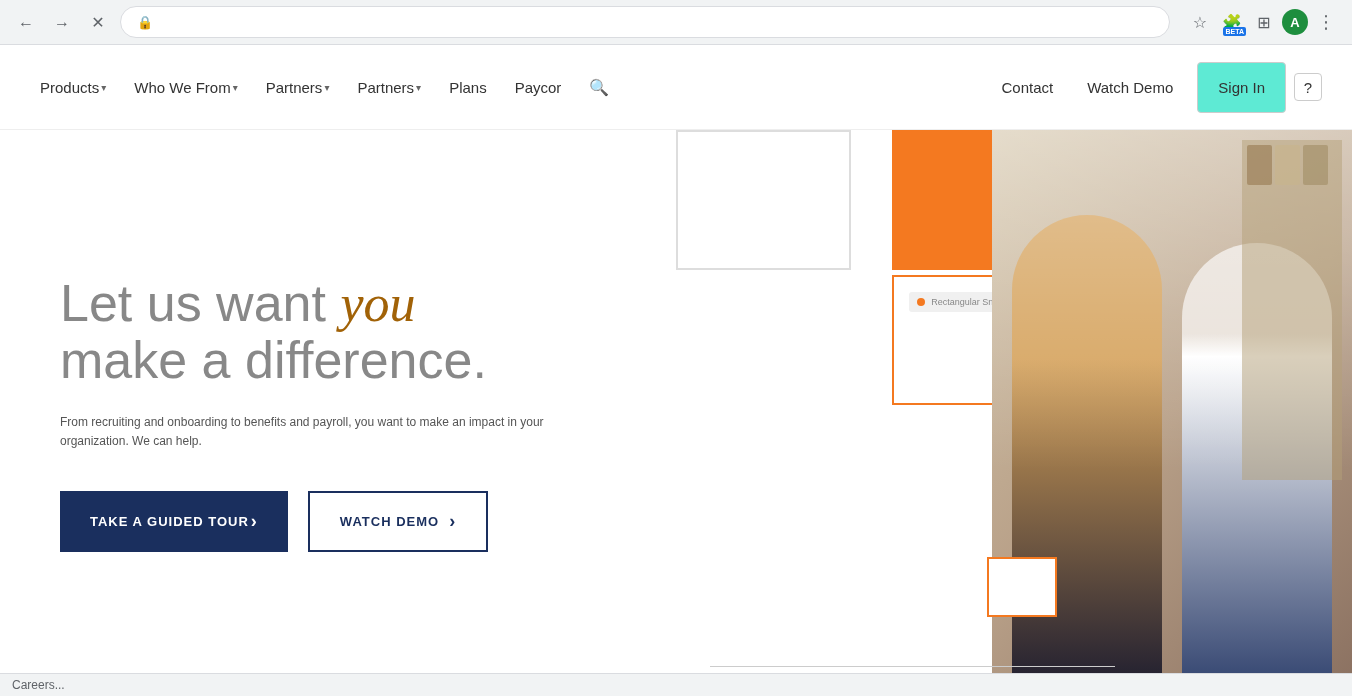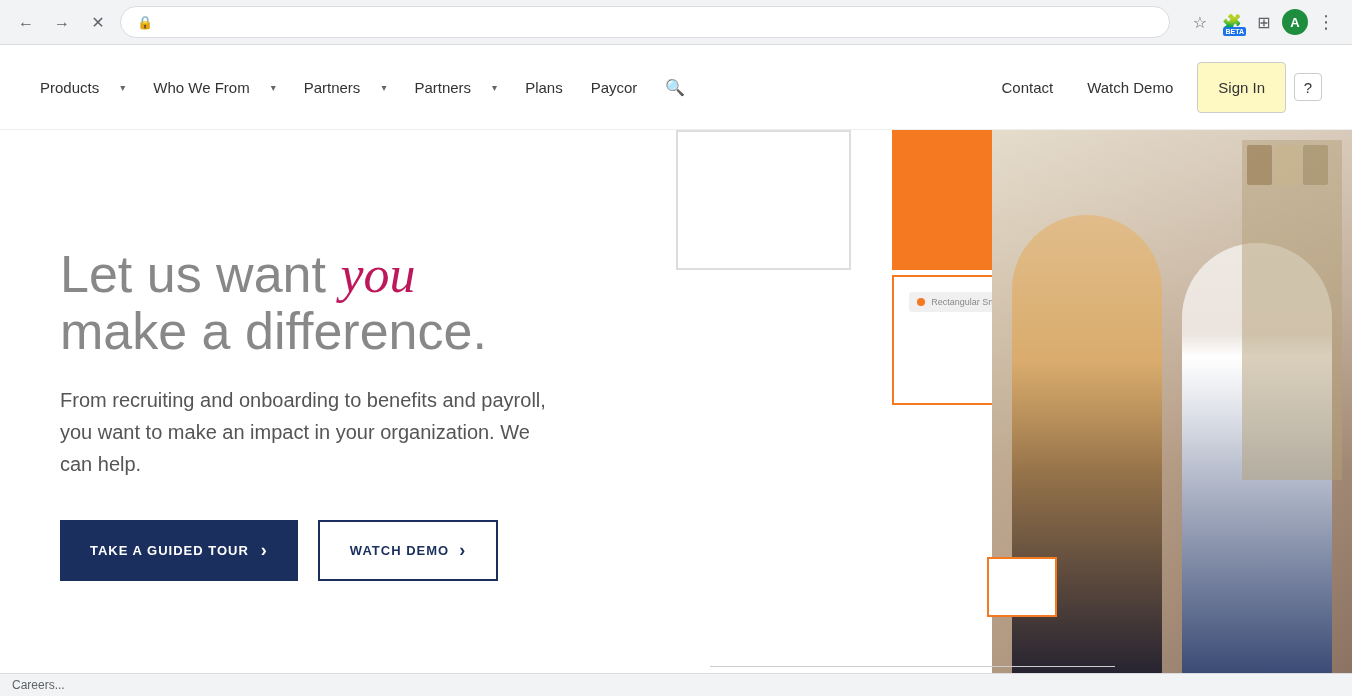--- a/index.html
+++ b/index.html
@@ -126,21 +126,21 @@
     }
     .nav-links {
       display: flex;
       align-items: center;
       gap: 8px;
       flex: 1;
     }
     .nav-item {
       display: flex;
       align-items: center;
-      gap: 21px;
+      gap: 2px;
       padding: 8px 10px;
       cursor: pointer;
       color: #333;
       font-size: 15px;
       font-weight: 400;
       text-decoration: none;
       white-space: nowrap;
     }
     .nav-item .chevron {
       font-size: 10px;
@@ -171,21 +171,21 @@
       cursor: pointer;
       padding: 8px 16px;
       text-decoration: none;
     }
     .nav-signin {
       border: 1px solid #ccc;
       border-radius: 4px;
       padding: 16px 20px;
       font-size: 15px;
       cursor: pointer;
-      background: #fef9c3;
+      background: #5eead4;
       color: #333;
     }
     .nav-help {
       width: 28px; height: 28px;
       border: 1px solid #ccc;
       border-radius: 4px;
       display: flex; align-items: center; justify-content: center;
       font-size: 15px;
       cursor: pointer;
       color: #333;
@@ -208,46 +208,46 @@
     .hero-headline {
       font-size: 52px;
       color: #888;
       font-weight: 300;
       line-height: 1.1;
       margin-bottom: 24px;
     }
     .hero-headline .you-italic {
       font-style: italic;
       font-weight: 400;
-      color: #be185d;
+      color: #a16207;
       font-family: Georgia, serif;
     }
     .hero-subtext {
-      font-size: 20px;
+      font-size: 12px;
       color: #555;
       line-height: 1.6;
       margin-bottom: 40px;
       max-width: 500px;
     }
     .hero-buttons {
       display: flex;
       gap: 20px;
     }
     .btn-guided-tour {
       background: #1a2f5e;
       color: #fff;
       border: none;
       padding: 18px 30px;
       font-size: 13px;
       font-weight: bold;
       letter-spacing: 1px;
       cursor: pointer;
       display: flex;
       align-items: center;
-      gap: 12px;
+      gap: 2px;
     }
     .btn-watch-demo {
       background: #fff;
       color: #1a2f5e;
       border: 2px solid #1a2f5e;
       padding: 18px 30px;
       font-size: 13px;
       font-weight: bold;
       letter-spacing: 1px;
       cursor: pointer;

